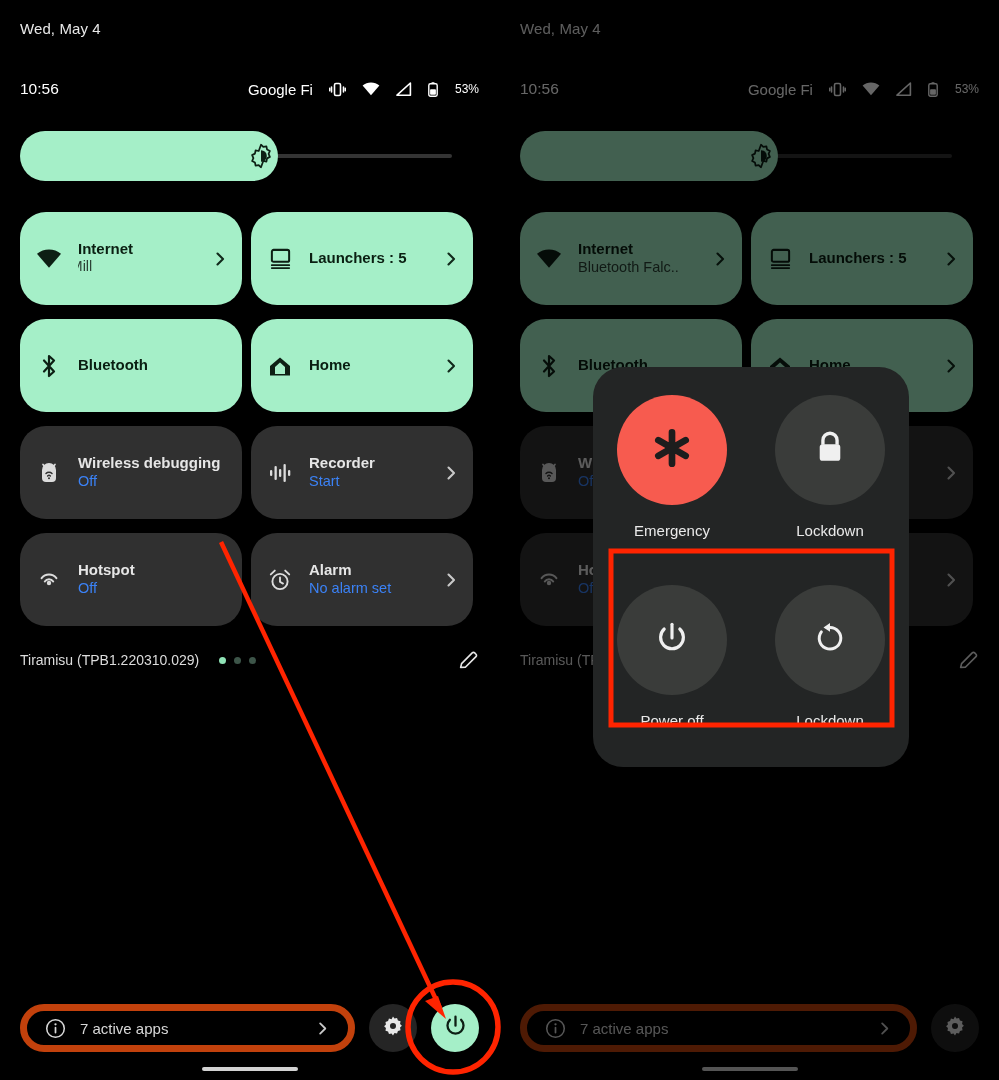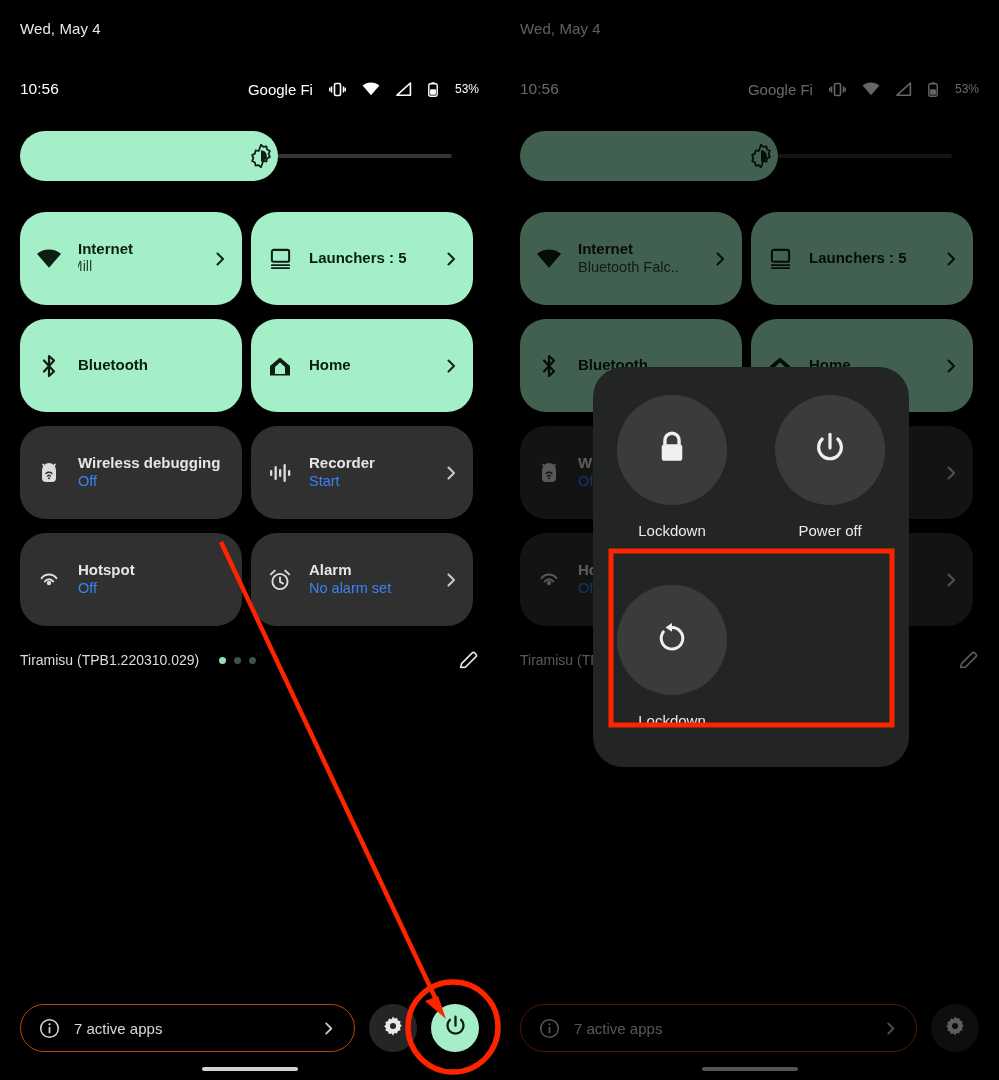--- a/index.html
+++ b/index.html
@@ -57,21 +57,21 @@
   
   .build-row { position: absolute; left: 20px; top: 648px; width: 459px; height: 24px; display: flex; align-items: center; }
   .build-txt { font-size: 14px; color: #dcdcdc; }
   .dots { display: flex; gap: 8px; margin-left: 20px; align-items: center; }
   .dot { width: 7px; height: 7px; border-radius: 50%; background: #3d5549; }
   .dot.active { background: #8fe3b6; }
   .pencil { margin-left: auto; width: 22px; height: 22px; }
 
   
   .bottom-bar { position: absolute; left: 20px; bottom: 26px; width: 459px; height: 52px; display: flex; align-items: center; gap: 14px; }
-  .active-apps { flex: 1; height: 48px; border: 1px solid #c2410c; border-radius: 24px; display: flex; align-items: center; padding: 0 18px; }
+  .active-apps { flex: 1; height: 48px; border: 7px solid #c2410c; border-radius: 24px; display: flex; align-items: center; padding: 0 18px; }
   .aa-icon { width: 21px; height: 21px; margin-right: 14px; }
   .aa-label { font-size: 15px; color: #d8d8d8; }
   .aa-chev { margin-left: auto; width: 15px; height: 15px; }
   .gear-btn { width: 48px; height: 48px; border-radius: 50%; background: #252525; display: flex; align-items: center; justify-content: center; flex: 0 0 48px; }
   .power-btn { width: 48px; height: 48px; border-radius: 50%; background: #A5EFC8; display: flex; align-items: center; justify-content: center; flex: 0 0 48px; }
   .nav-pill { position: absolute; left: 50%; transform: translateX(-50%); bottom: 9px; width: 96px; height: 4px; border-radius: 2px; background: #d2d2d2; }
 
   
   .pwr-dialog {
     position: absolute; left: 593px; top: 367px;
@@ -550,20 +550,30 @@
               </svg>
           </span>
         </div>
       </div>
       <div class="nav-pill"></div>
     </div>
 
     <div class="pwr-dialog" style="left:93px;">
       <div class="pwr-grid">
 
+        <div class="pwr-item">
+          <div class="pwr-circle emergency">
+            <span>
+              <svg width="40" height="40" viewBox="0 0 24 24">
+                  <path d="M12 2.6v18.8M3.8 7.3l16.4 9.4M20.2 7.3 3.8 16.7" stroke="#1d1d1d" stroke-width="4" stroke-linecap="round"></path>
+                </svg>
+            </span>
+          </div>
+          <div class="pwr-label">Emergency</div>
+        </div>
 
         <div class="pwr-item">
           <div class="pwr-circle">
             <span>
               <svg width="32" height="36" viewBox="0 0 24 28">
                   <path d="M6.5 11.5V8a5.5 5.5 0 0111 0v3.5" fill="none" stroke="#f0f0f0" stroke-width="2.6"></path>
                   <rect x="4" y="11" width="16" height="13" rx="2.3" fill="#f0f0f0"></rect>
                 </svg>
             </span>
           </div>

